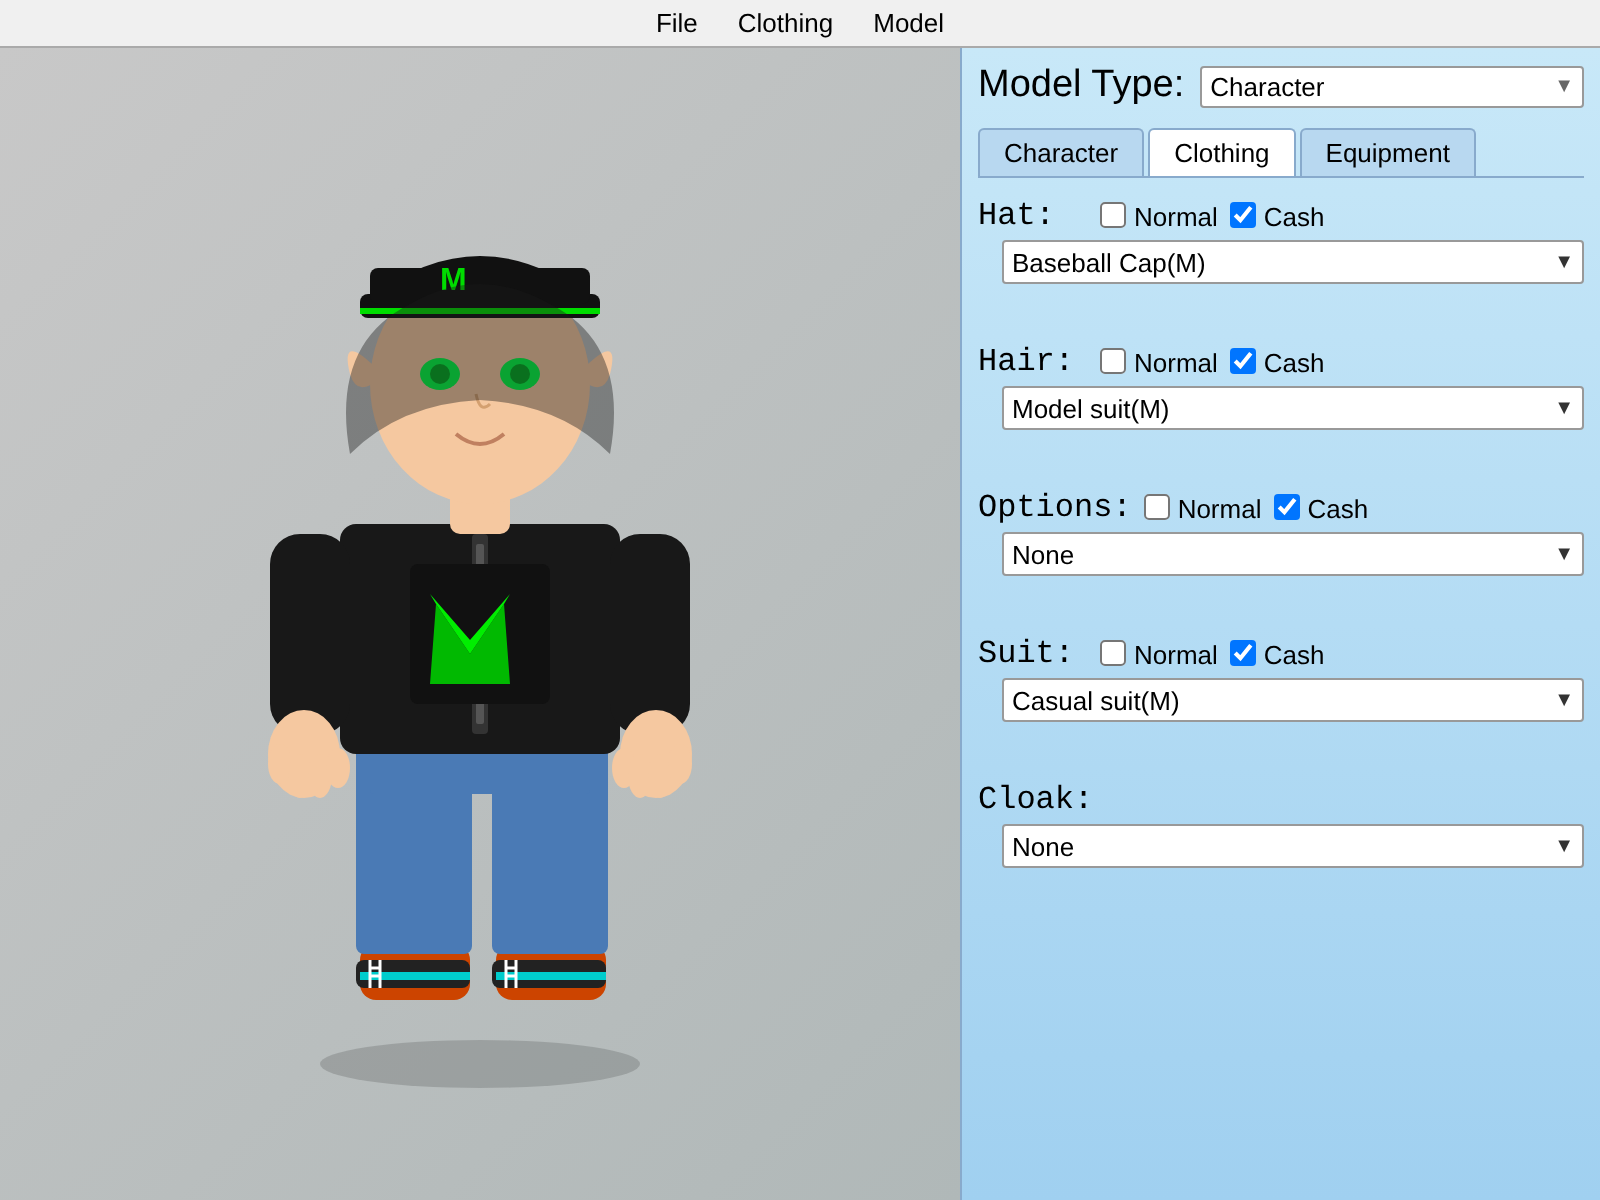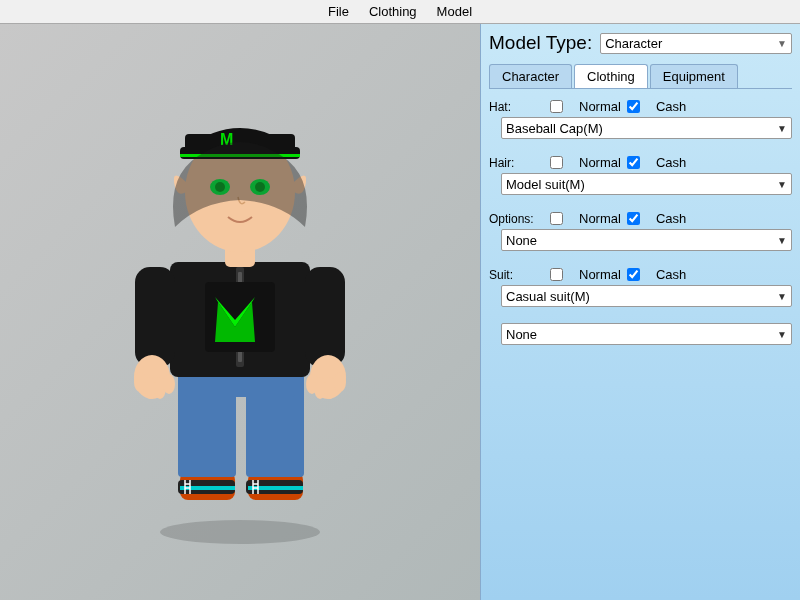--- a/index.html
+++ b/index.html
@@ -121,38 +121,38 @@
     .clothing-section {
       margin-bottom: 4px;
     }
     .clothing-row {
       display: flex;
       align-items: center;
       margin-bottom: 3px;
       gap: 6px;
     }
     .clothing-label {
-      font-size: 12px;
+      font-size: 16px;
       min-width: 55px;
+      font-family: Liberation Mono, monospace;
     }
     .checkbox-group {
       display: flex;
-      align-items: center;
-      gap: 16px;
+      gap: 4px;
       font-size: 13px;
     }
     .checkbox-group input[type="checkbox"] {
       width: 13px;
       height: 13px;
       cursor: pointer;
     }
     .dropdown-row {
       display: flex;
       align-items: center;
-      margin-bottom: 6px;
+      margin-bottom: 20px;
       padding-left: 12px;
     }
     .dropdown {
       width: 100%;
       height: 22px;
       background: white;
       border: 1px solid #999;
       border-radius: 2px;
       padding: 0 4px;
       font-size: 13px;
@@ -365,20 +365,23 @@
       </div>
       <div class="dropdown-row">
         <div class="dropdown">
           <span>Casual suit(M)</span>
           <span class="arrow">▼</span>
         </div>
       </div>
     </div>
 
     <div class="clothing-section">
+      <div class="clothing-row">
+        <span class="clothing-label">Cloak:</span>
+      </div>
       <div class="dropdown-row">
         <div class="dropdown">
           <span>None</span>
           <span class="arrow">▼</span>
         </div>
       </div>
     </div>
 
   </div>
 </div>

